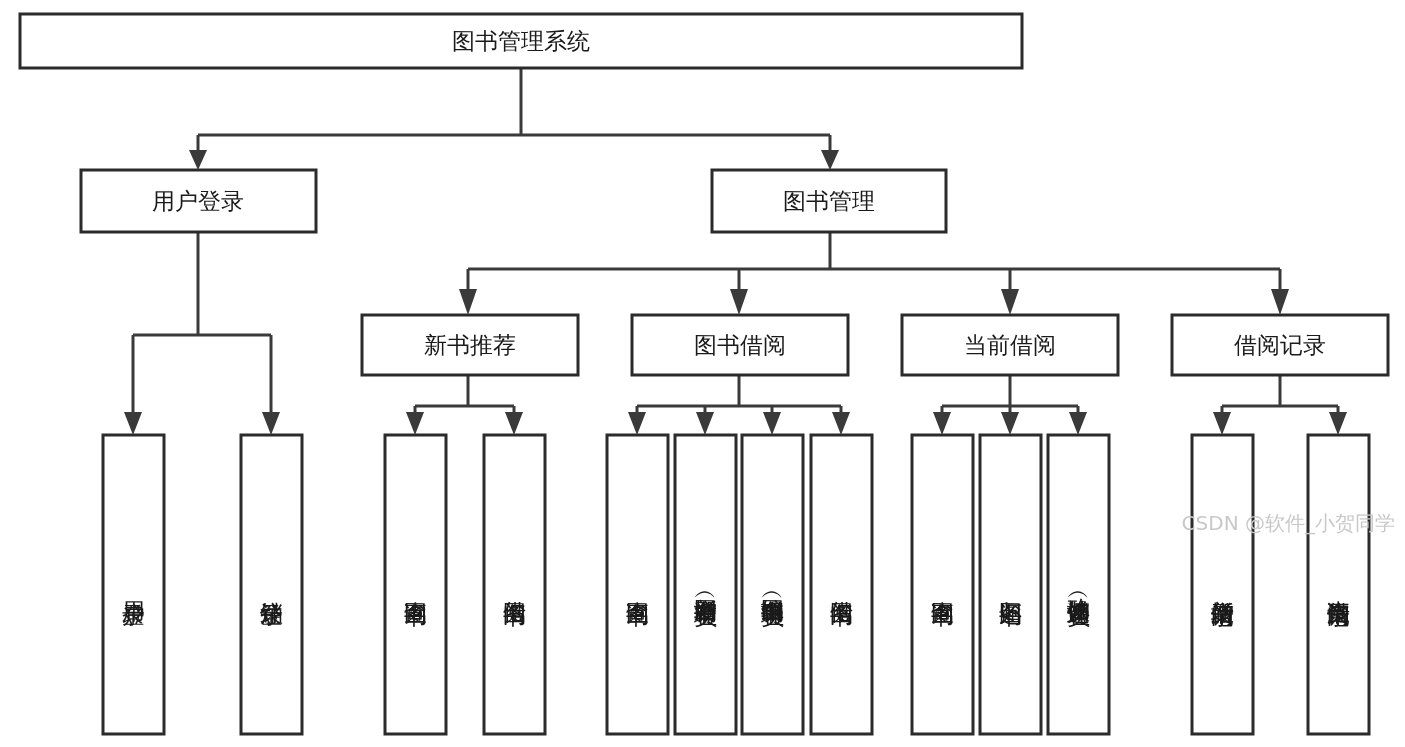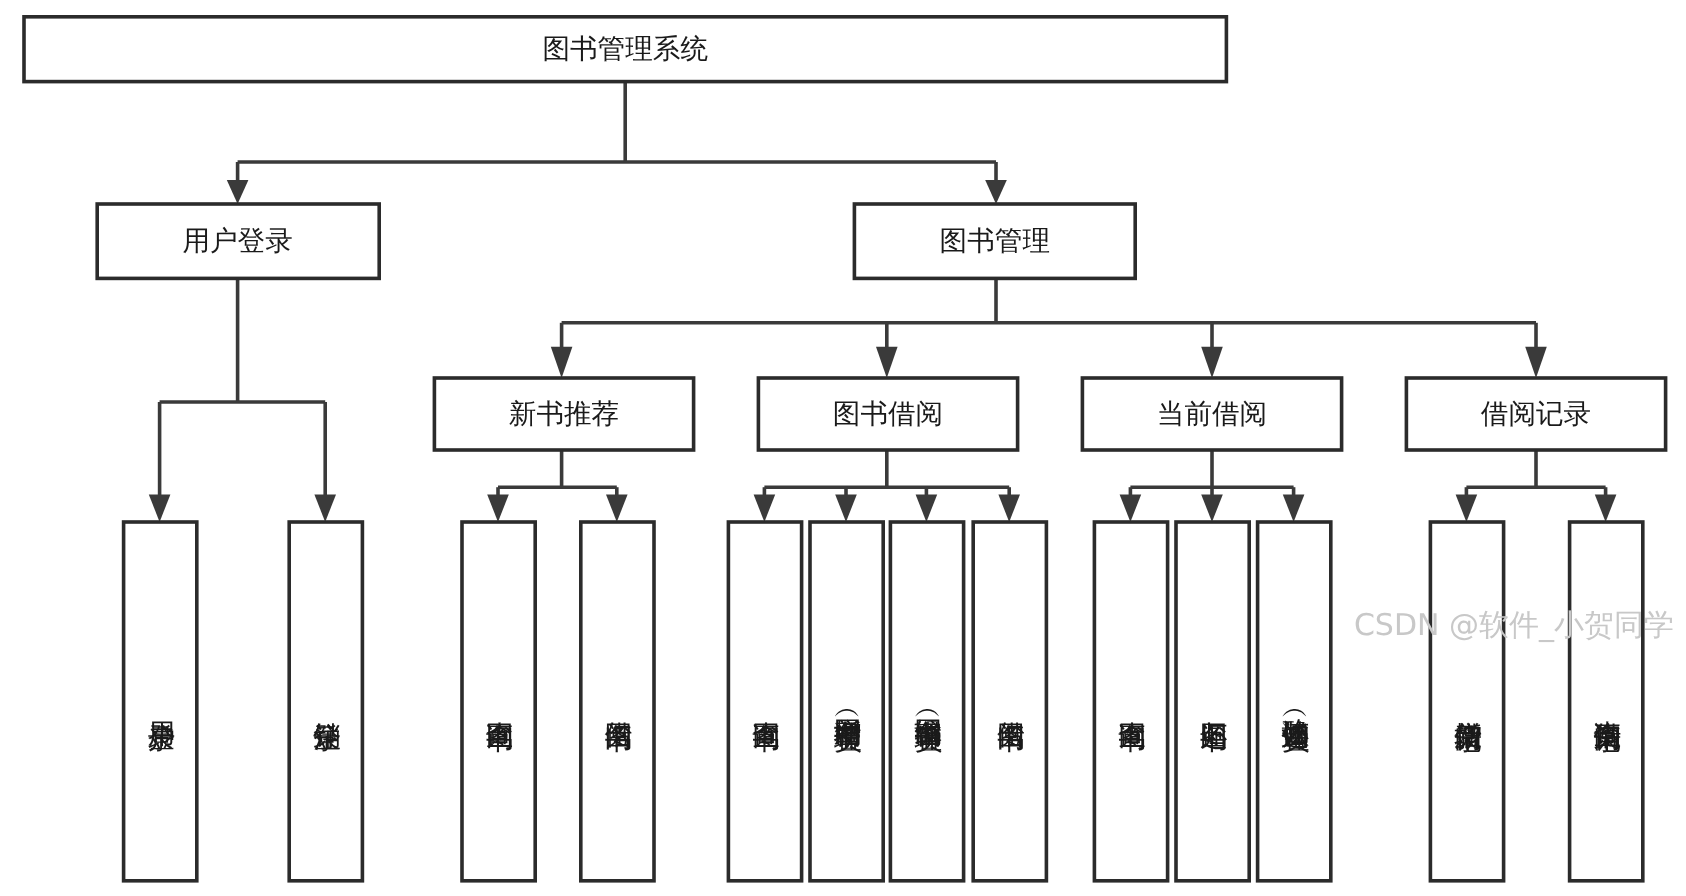--- a/index.html
+++ b/index.html
@@ -67,21 +67,21 @@
     writing-mode: vertical-rl;
     text-orientation: upright;
     letter-spacing: 1px;
     white-space: nowrap;
   }
   .watermark {
     position: absolute;
     right: 10px;
     bottom: 4px;
     font-family: "DejaVu Sans", "Liberation Sans", sans-serif;
-    font-size: 25px;
+    font-size: 20px;
     color: #c8c8c8;
     white-space: nowrap;
     user-select: none;
     text-align: center;
   }
 </style>
 </head>
 <body>
 
 <div id="diagram-root">

